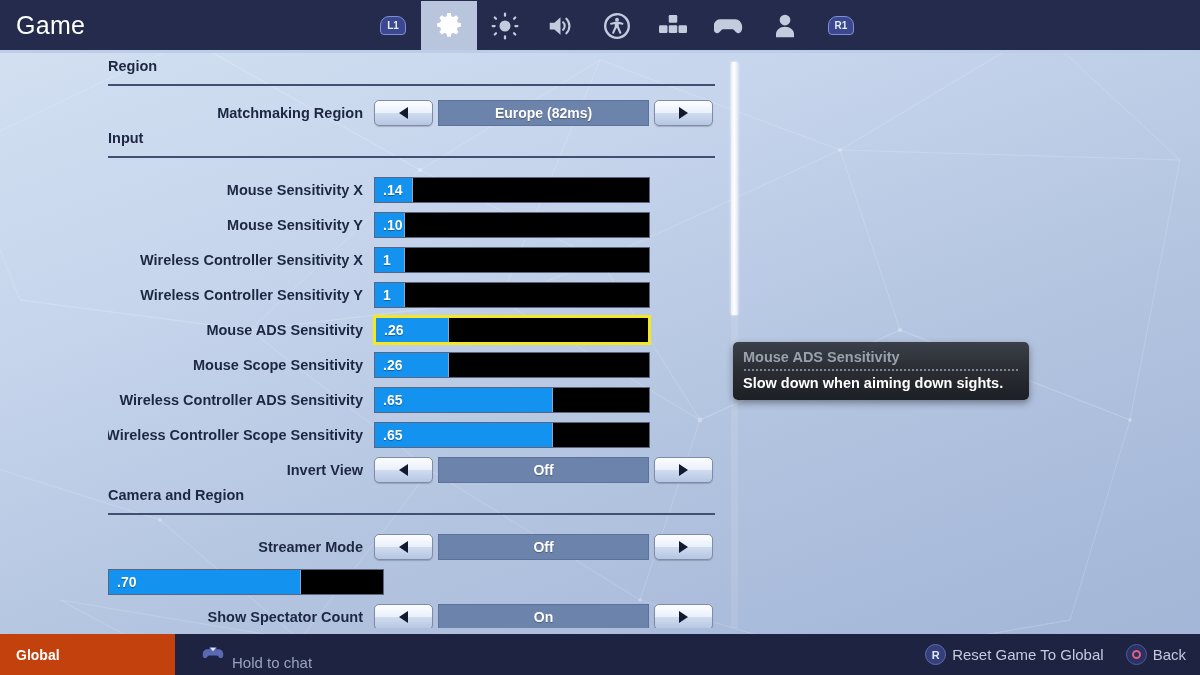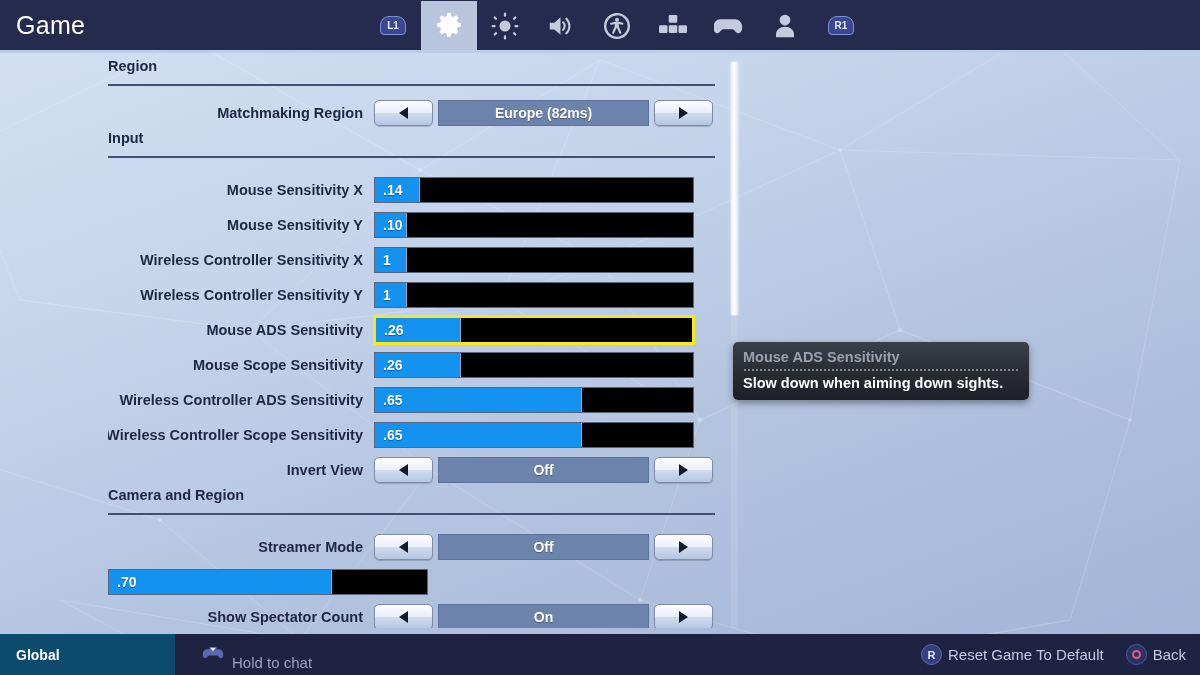--- a/index.html
+++ b/index.html
@@ -105,21 +105,21 @@
     white-space: nowrap;
     overflow: hidden;
     direction: rtl;
   }
   .row-label span { direction: ltr; unicode-bidi: bidi-override; }
   .row-ctl { flex: 1; display: flex; align-items: flex-end; }
 
   
   .slider {
     position: relative;
-    width: 320px; height: 26px;
+    width: 276px; height: 26px;
     background: #000;
     border: 1px solid #5a6580;
     display: flex; align-items: center;
   }
   .slider.selected {
     border: 2px solid #f5e821;
     box-shadow: 0 0 0 1px #f5e821;
     height: 28px;
   }
   .slider-fill {
@@ -217,21 +217,21 @@
   
   .bottombar {
     position: absolute; left: 0; bottom: 0;
     width: 1200px; height: 41px;
     background: #1d2340;
     z-index: 30;
     display: flex; align-items: center;
   }
   .chan-chip {
     width: 175px; height: 41px;
-    background: #0c4a6e;
+    background: #c2410c;
     display: flex; align-items: center;
     padding-left: 16px;
   }
   .chan-label {
     color: #ffffff; font-size: 14px; font-weight: bold;
   }
   .chat-hint {
     display: flex; align-items: center; gap: 8px;
     margin-left: 27px;
   }
@@ -586,21 +586,21 @@
         <path d="M8.9.7h6.2L12 4.3z" fill="#e8ecf8"></path>
       </svg>
       <span class="chat-text">Hold to chat</span>
     </div>
 
     <div class="bb-right">
       <div class="bb-action">
         <div class="pad-circle">
             <span>R</span>
           </div>
-        <span class="bb-action-text">Reset Game To Default</span>
+        <span class="bb-action-text">Reset Game To Global</span>
       </div>
       <div class="bb-action">
         <div class="ps-circle">
             <i></i>
           </div>
         <span class="bb-action-text">Back</span>
       </div>
     </div>
   </div>
 

